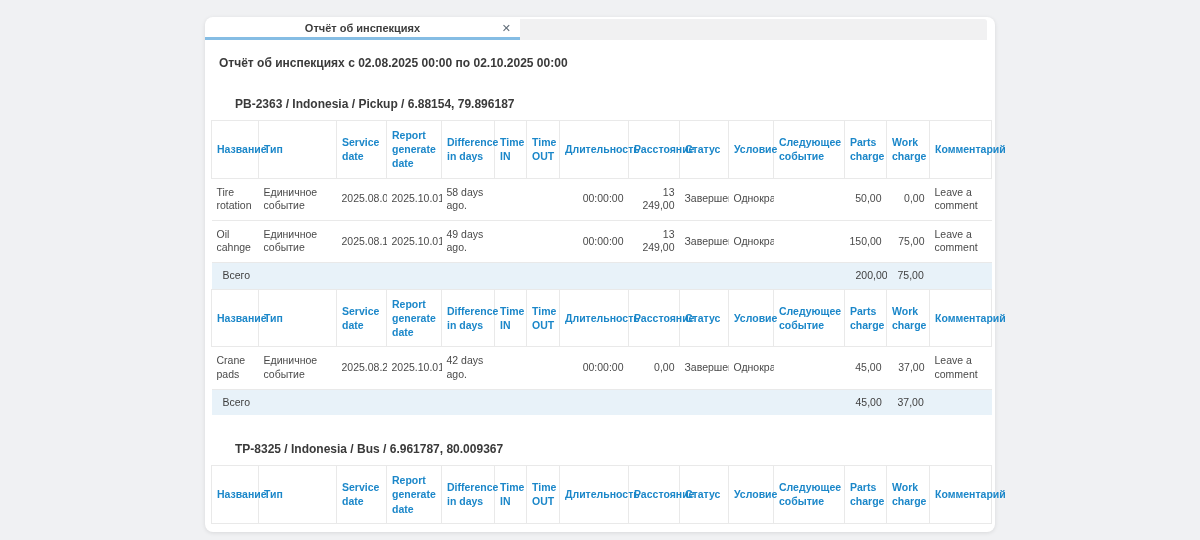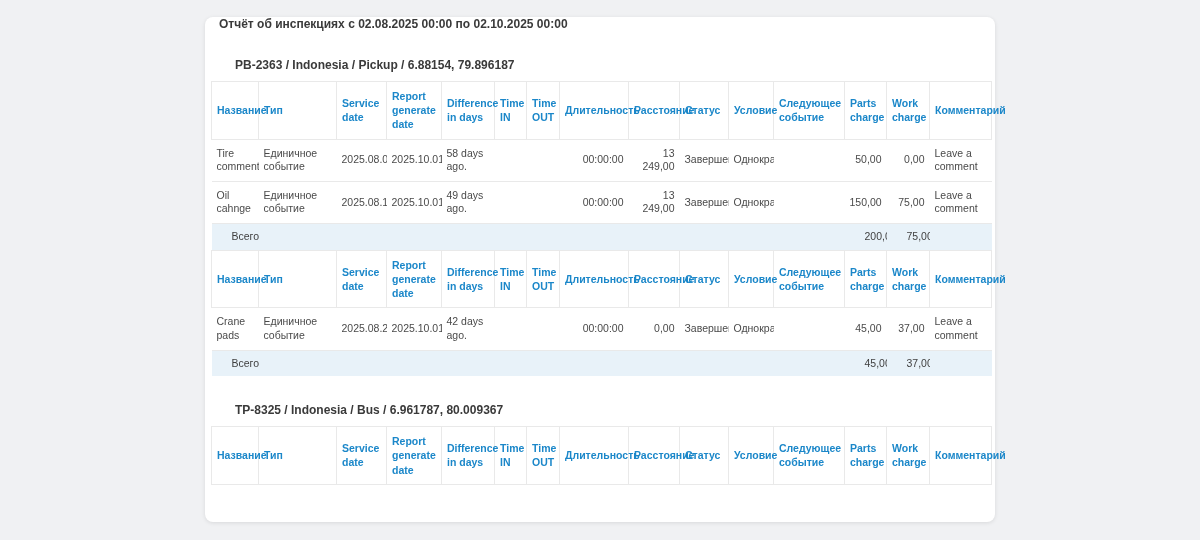--- a/index.html
+++ b/index.html
@@ -94,30 +94,37 @@
     vertical-align: middle;
     color: #4a4a4a;
     line-height: 1.3;
     overflow: hidden;
   }
   table.report-table tbody tr:first-child td { border-top: 1px solid #e9e9e9; }
   table.report-table .num { text-align: right; }
   table.report-table tr.total-row td {
     background: #e8f2f9;
     border-bottom: none;
-    padding: 6px 20px;
+    padding: 6px 11px;
     font-weight: normal;
     color: #3f3f3f;
   }
   .comment-link { color: #4a4a4a; cursor: pointer; display: inline-block; }
 </style>
 </head>
 <body>
 
 <div class="card">
+  <div class="tabbar">
+    <div class="tab">
+      <span class="tab-label">Отчёт об инспекциях</span>
+      <span class="tab-close">✕</span>
+    </div>
+    <div class="tabbar-rest"></div>
+  </div>
 
   <div class="content">
     <div class="report-title">Отчёт об инспекциях с 02.08.2025 00:00 по 02.10.2025 00:00</div>
     <div id="sections">
   <div class="section">
     <div class="section-title">PB-2363 / Indonesia / Pickup / 6.88154, 79.896187</div>
     <table class="report-table">
       <colgroup>
               <col style="width: 47px;">
               <col style="width: 78px;">
@@ -149,21 +156,21 @@
                 <th>Статус</th>
                 <th>Условие</th>
                 <th>Следующее событие</th>
                 <th>Parts charge</th>
                 <th>Work charge</th>
                 <th>Комментарий</th>
               </tr>
             </thead>
       <tbody>
               <tr>
-                <td>Tire comment</td>
+                <td>Tire rotation</td>
                 <td>Единичное событие</td>
                 <td>2025.08.04</td>
                 <td>2025.10.01</td>
                 <td>58 days ago.</td>
                 <td></td>
                 <td></td>
                 <td class="num">00:00:00</td>
                 <td class="num">13 249,00</td>
                 <td>Завершено</td>
                 <td>Однократно</td>

